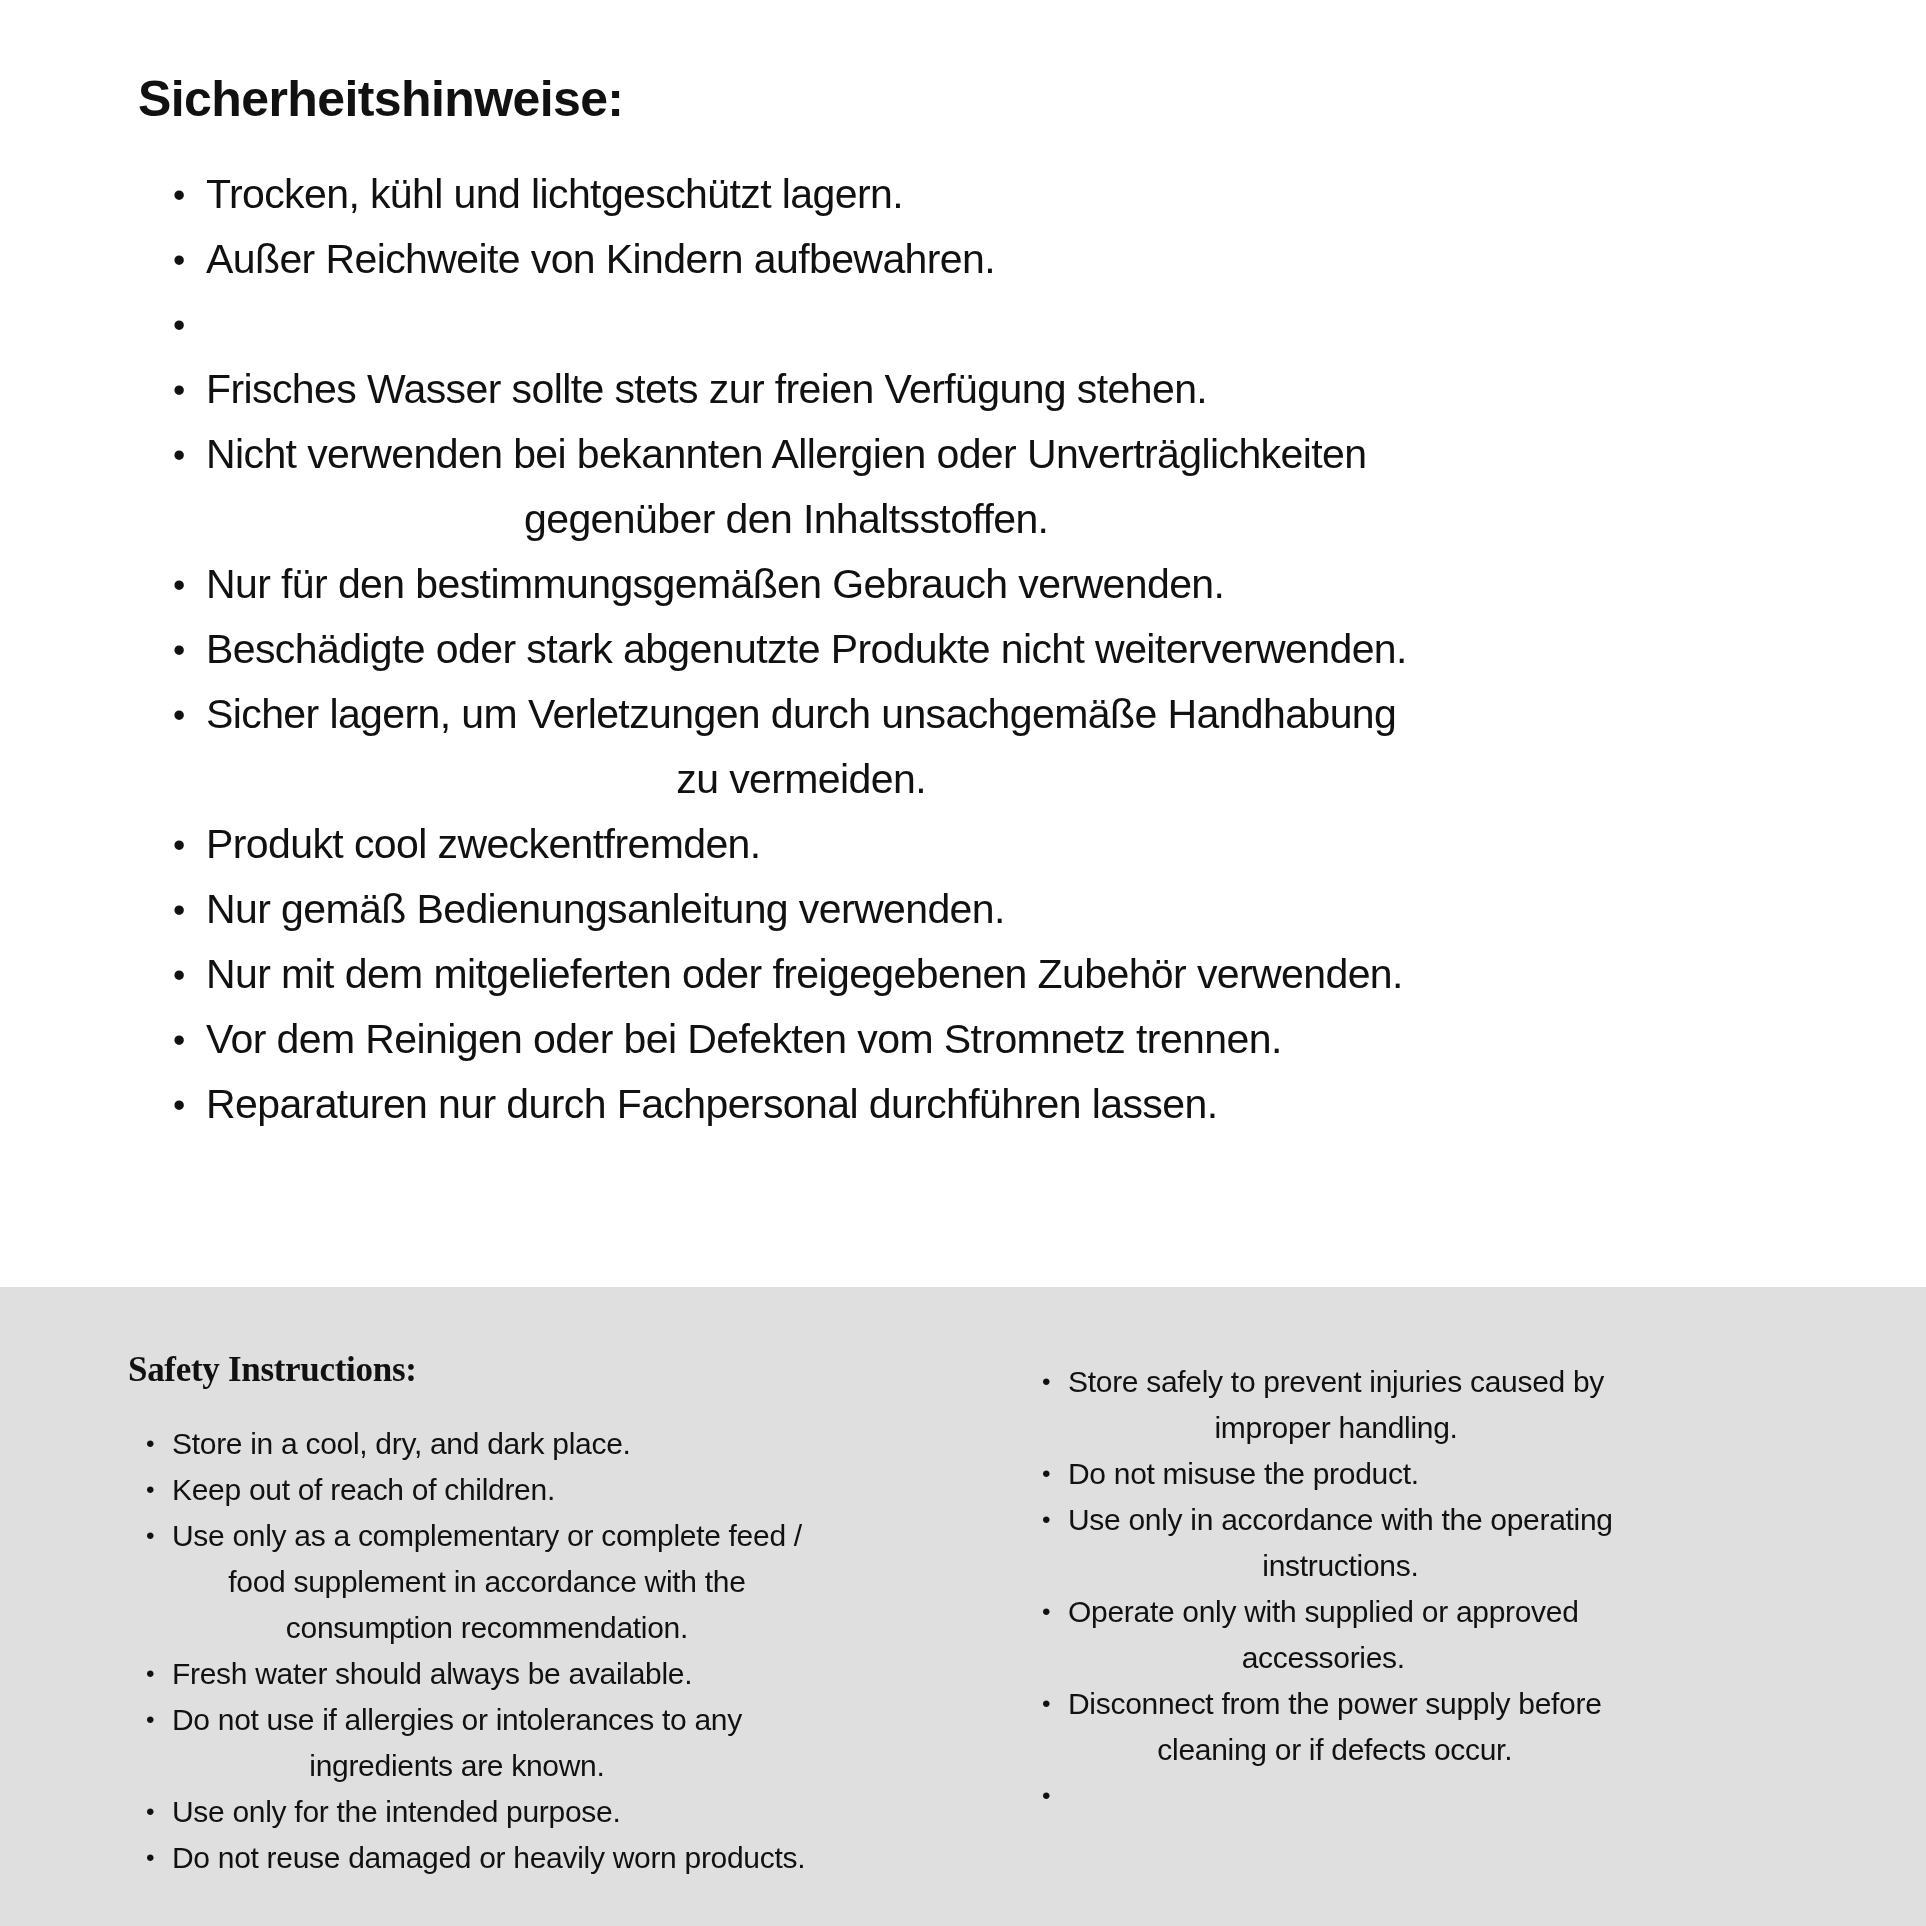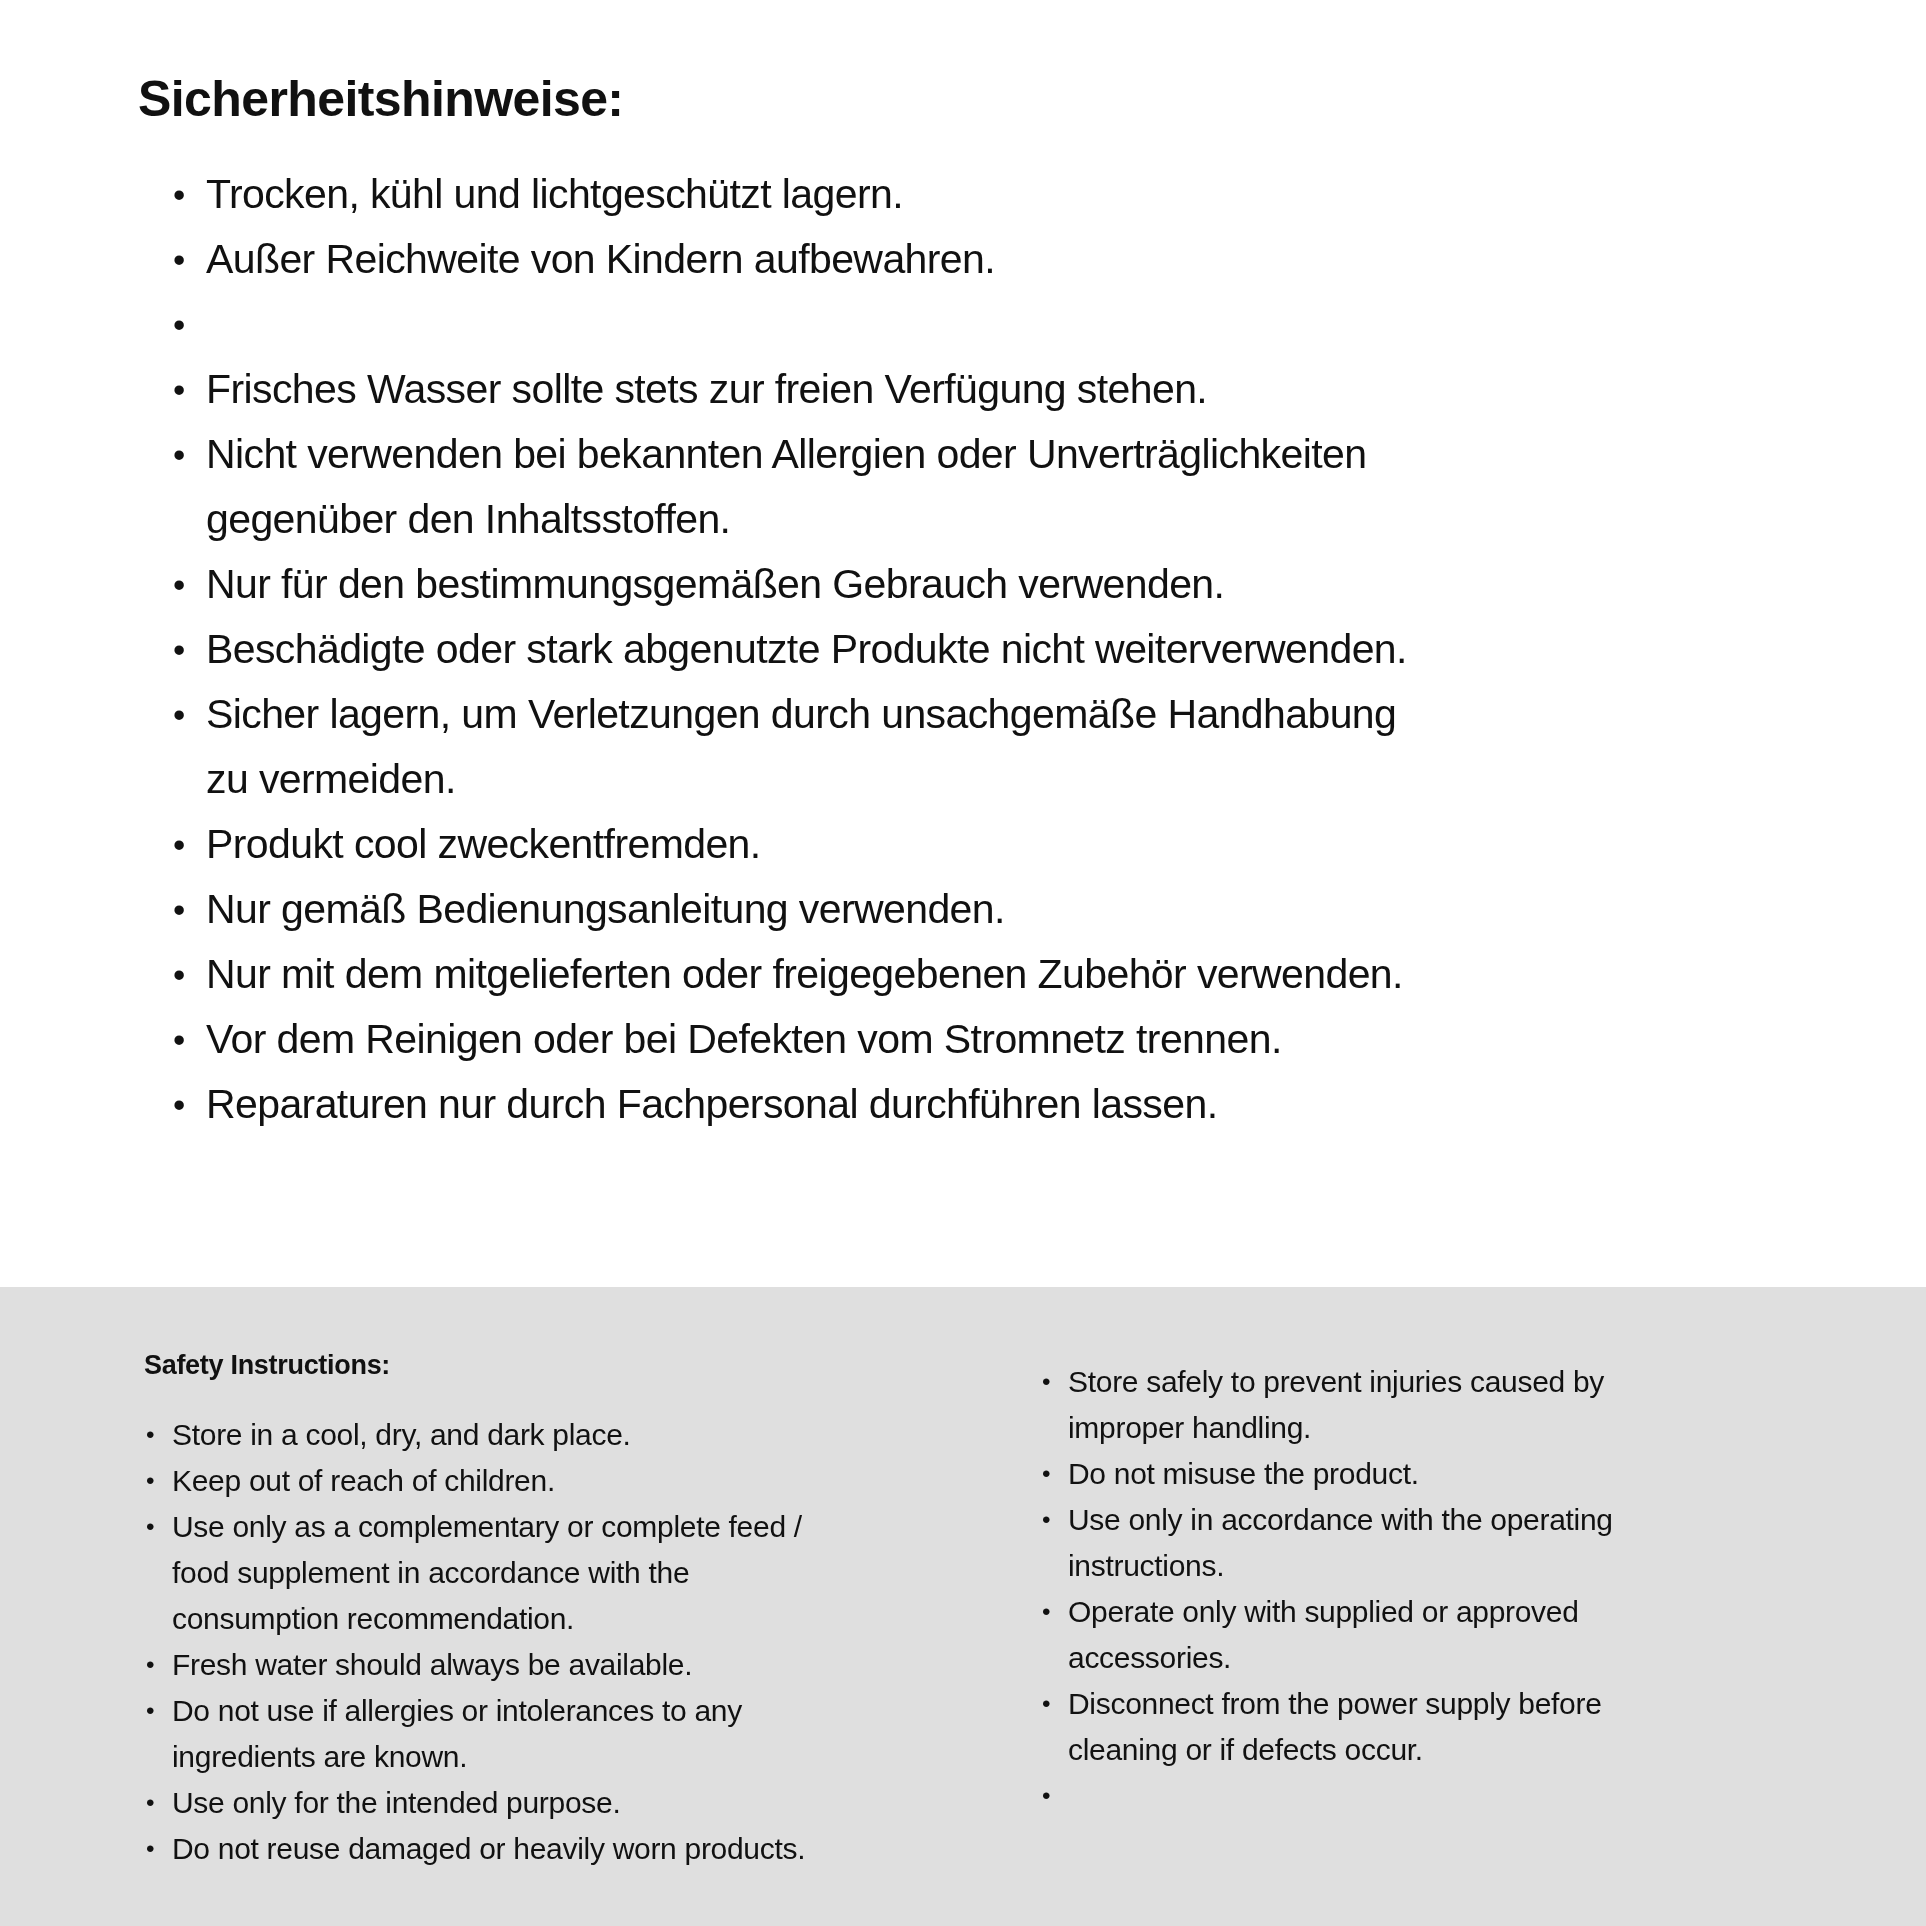--- a/index.html
+++ b/index.html
@@ -41,39 +41,40 @@
   }
   .bullet-list li {
     display: flex;
     align-items: flex-start;
   }
   .marker {
     flex: none;
     width: 33px;
   }
   .de-list .marker { font-size: 35px; }
-  .txt { white-space: pre-line; }
+  .txt { white-space: pre-line; text-align: center; }
 
   
   .en-section {
     position: absolute;
     left: 0; right: 0;
     top: 1287px; bottom: 0;
     background: #dfdfdf;
     padding: 64px 45px 0 128px;
   }
   .en-columns { display: flex; }
   .col-left { flex: none; width: 896px; }
   .col-right { flex: 1; padding-top: 7.7px; }
   .en-heading {
-    margin: 0 0 31px 16px;
-    font-size: 27px;
+    margin: 0 0 31px 0;
+    font-size: 35px;
     line-height: 1.1;
     font-weight: bold;
     letter-spacing: -0.3px;
+    font-family: Liberation Serif, serif;
   }
   .en-list {
     padding-left: 18px;
     font-size: 30px;
     line-height: 46px;
     letter-spacing: -0.3px;
   }
   .en-list .marker {
     width: 26px;
     font-size: 24.4px;

